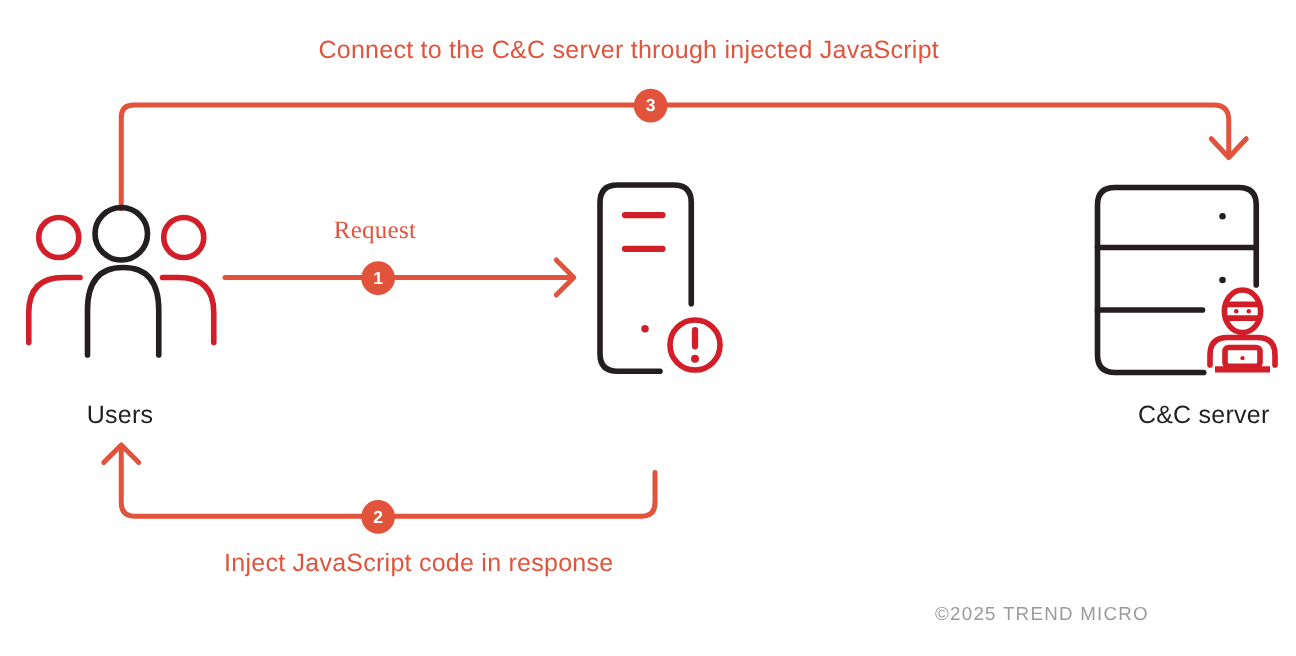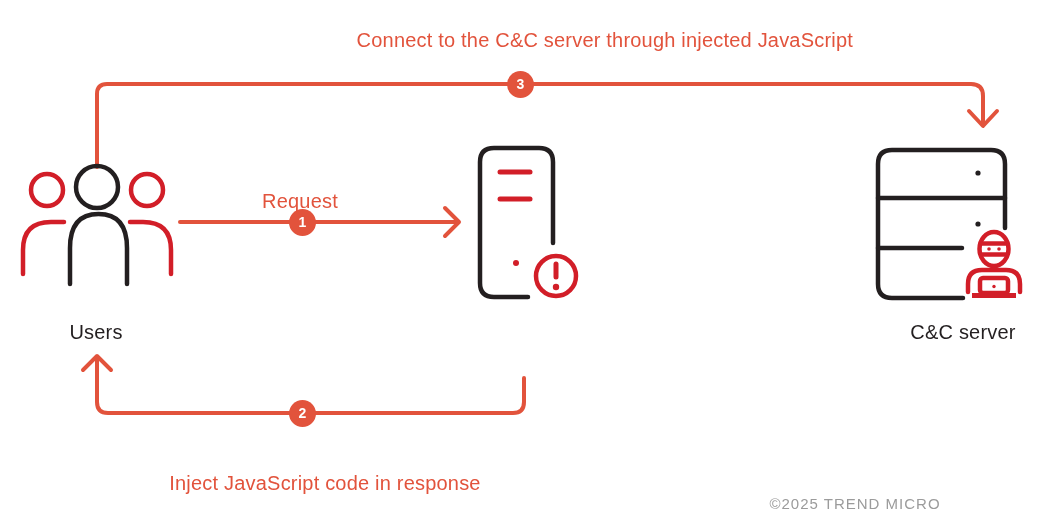--- a/index.html
+++ b/index.html
@@ -67,27 +67,26 @@
     border-radius: 50%;
     background: var(--accent-orange);
     color: #ffffff;
     font-size: 14px;
     font-weight: bold;
     line-height: 27px;
     text-align: center;
   }
   .copyright {
     position: absolute;
-    left: 730px; top: 483px;
+    left: 748px; top: 483px;
     width: 250px;
-    text-align: center;
+    text-align: left;
     color: var(--copyright-gray);
     font-size: 15px;
     letter-spacing: 1px;
-    margin-top: 12px;
   }
 </style>
 </head>
 <body>
 
 <div class="canvas">
 
   <svg class="diagram" viewBox="0 0 1037 525">
 
     <g>
@@ -137,21 +136,21 @@
         <circle class="red-fill" cx="994" cy="286.5" r="1.7"></circle>
         <path class="red-stroke red-stroke-thick butt-cap" d="M972,295.5 H1016"></path>
       </g>
     </g>
   </svg>
 
   <div class="badge" style="left:289px; top:209px;">1</div>
   <div class="badge" style="left:289px; top:400px;">2</div>
   <div class="badge" style="left:507px; top:71px;">3</div>
 
-  <div class="label flow-label" style="left:153px; top:29px; width:700px;text-align:right;">Connect to the C&amp;C server through injected JavaScript</div>
-  <div class="label flow-label" style="left:230px; top:190px; width:140px;">Request</div>
-  <div class="label flow-label" style="left:125px; top:440px; width:400px;margin-top:32px;">Inject JavaScript code in response</div>
+  <div class="label flow-label" style="left:153px; top:29px; width:700px;">Connect to the C&amp;C server through injected JavaScript</div>
+  <div class="label flow-label" style="left:230px; top:173px; width:140px;font-family:Liberation Serif, serif;">Request</div>
+  <div class="label flow-label" style="left:135px; top:440px; width:400px;">Inject JavaScript code in response</div>
 
   <div class="label node-label" style="left:36px; top:318px; width:120px;">Users</div>
   <div class="label node-label" style="left:873px; top:318px; width:180px;">C&amp;C server</div>
 
   <div class="copyright">©2025 TREND MICRO</div>
 </div>
 
 </body></html>

